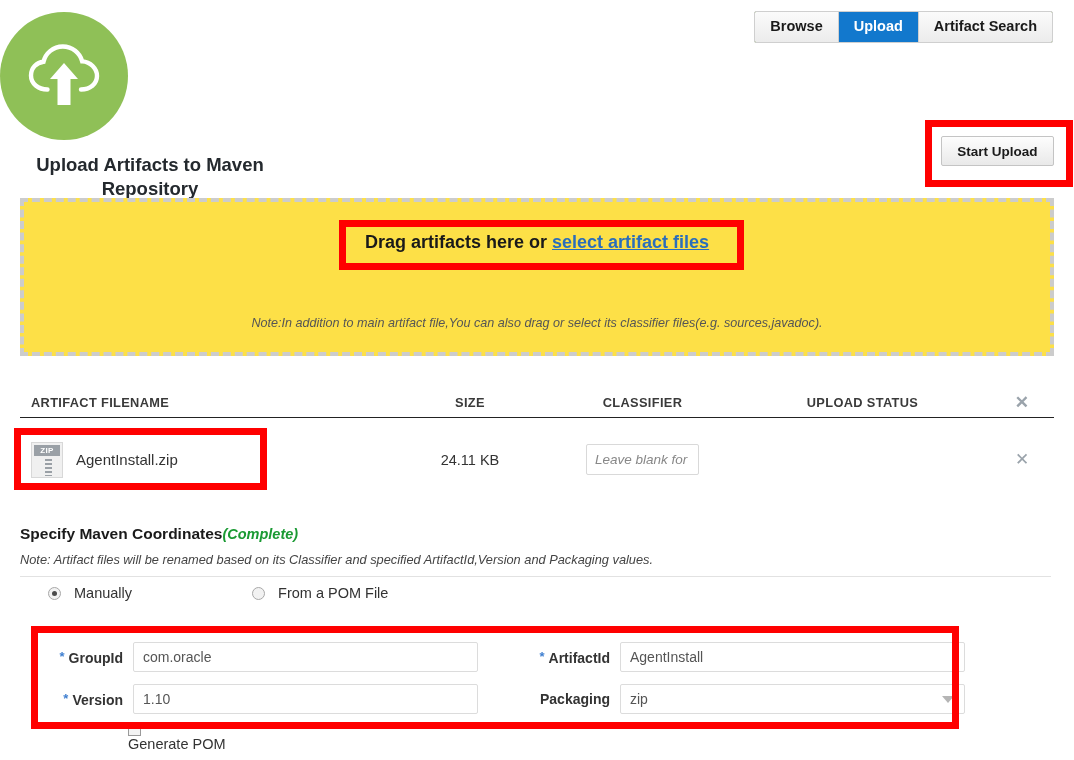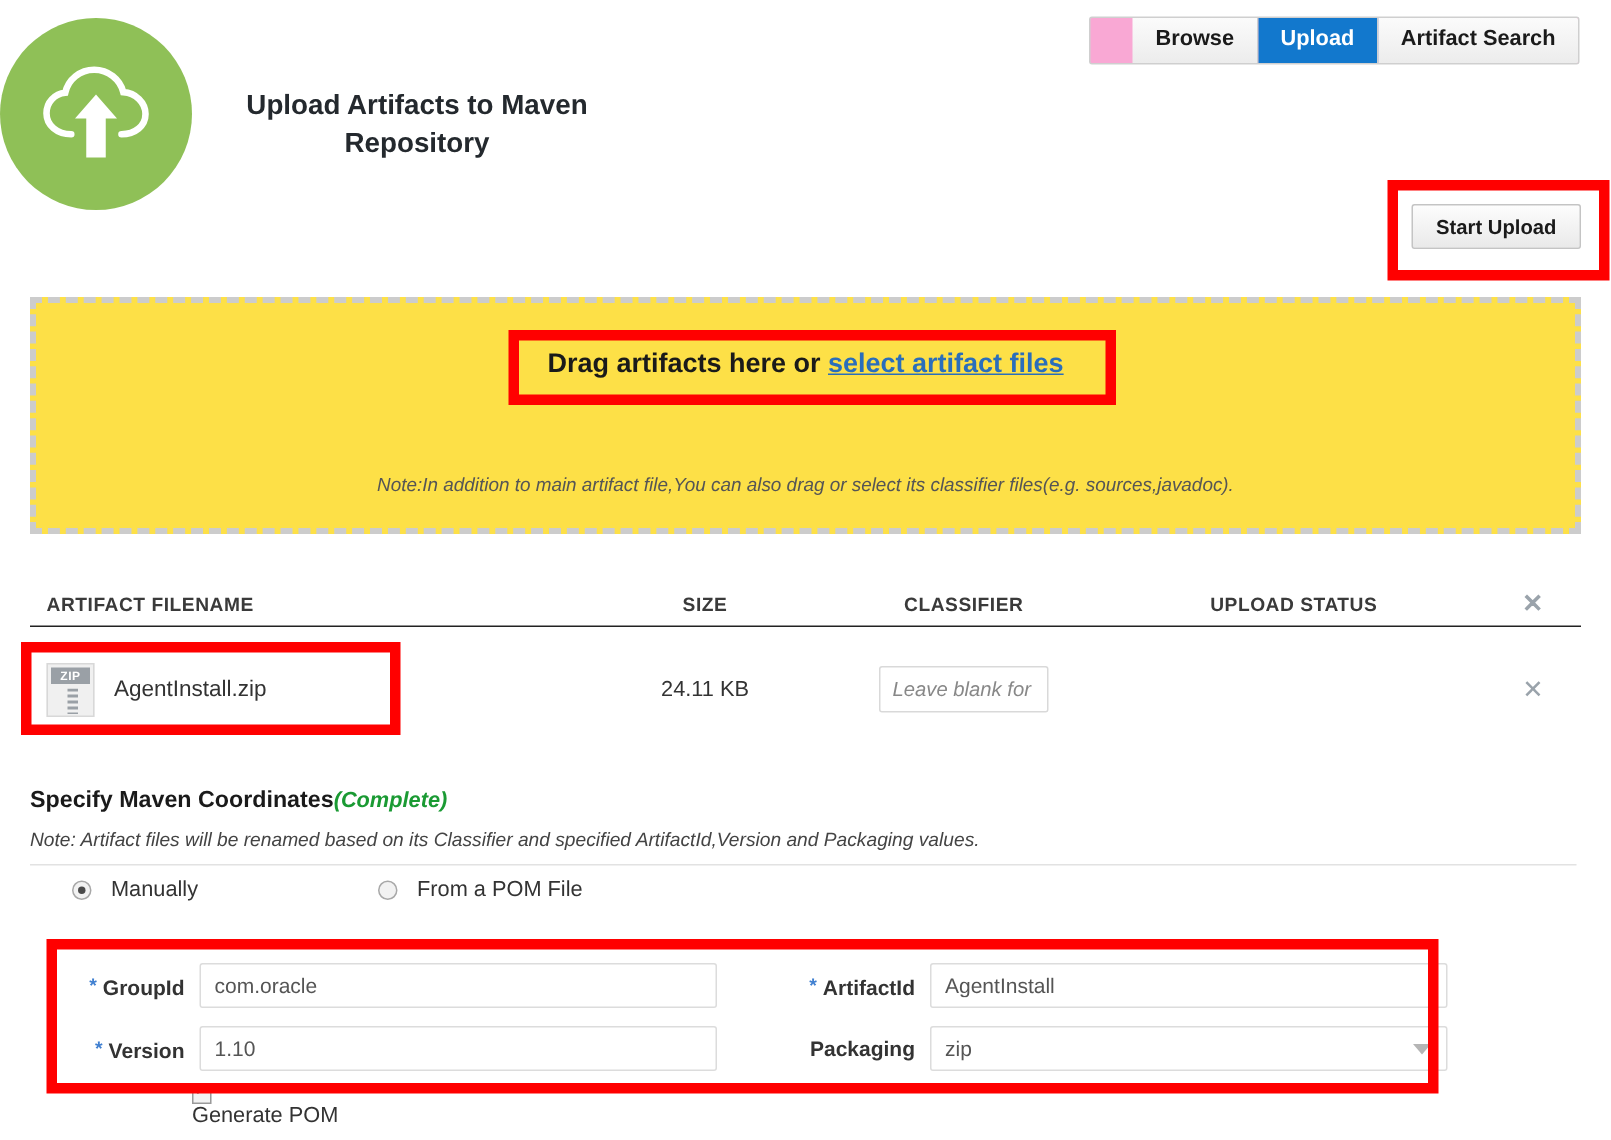--- a/index.html
+++ b/index.html
@@ -17,22 +17,21 @@
   }
 
   
   .nav-tabs {
     position: absolute;
     top: 11px; right: 21px;
     display: flex;
     border: 1px solid #cfcfcf;
     border-radius: 2px;
     overflow: hidden;
-    background: #f9a8d4;
-    padding-left: 28px;
+    background: #4d7c0f;
   }
   .nav-tab {
     padding: 7px 15px 8px 15px;
     font-size: 14.5px;
     font-weight: bold;
     color: #1a1a1a;
     background: linear-gradient(#fbfbfb,#ececec);
     border-right: 1px solid #cfcfcf;
     line-height: 1.05;
     white-space: nowrap;
@@ -41,22 +40,21 @@
   .nav-tab.active {
     background: #1278cd;
     color: #ffffff;
   }
 
   
   .hero {
     position: absolute;
     top: 12px; left: 0; right: 0;
     display: flex;
-    flex-direction: row;
-    align-items: center;
+    flex-direction: column;
   }
   .cloud-circle {
     width: 128px; height: 128px;
     border-radius: 50%;
     background: #8fc057;
     display: flex;
     align-items: center;
     justify-content: center;
   }
   .hero-title {

